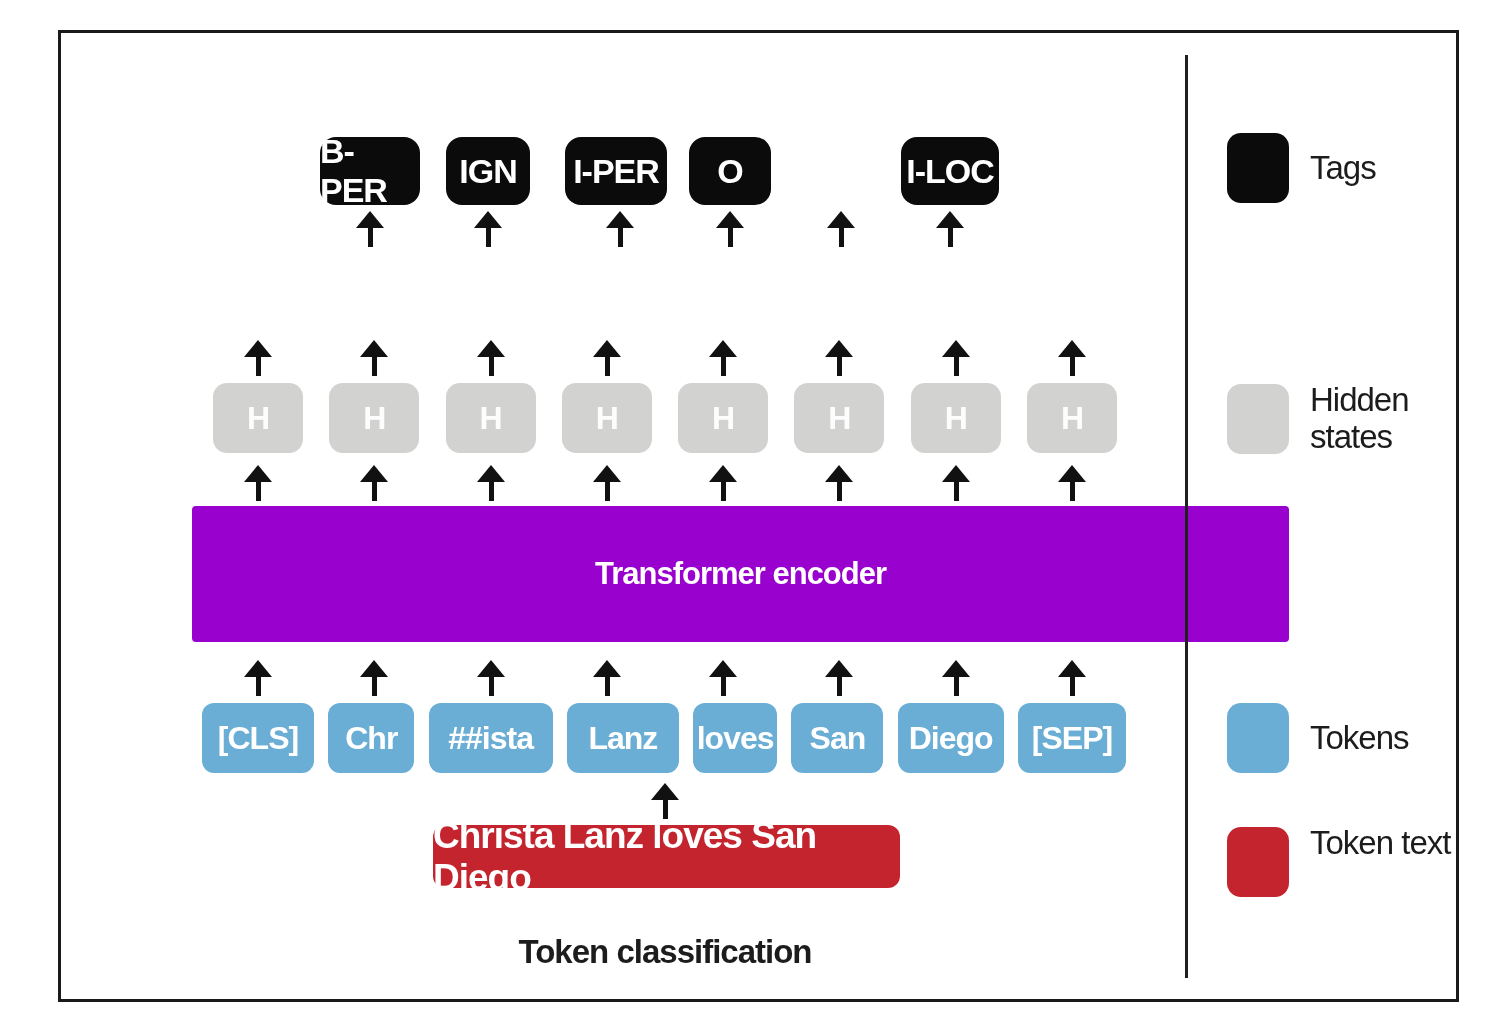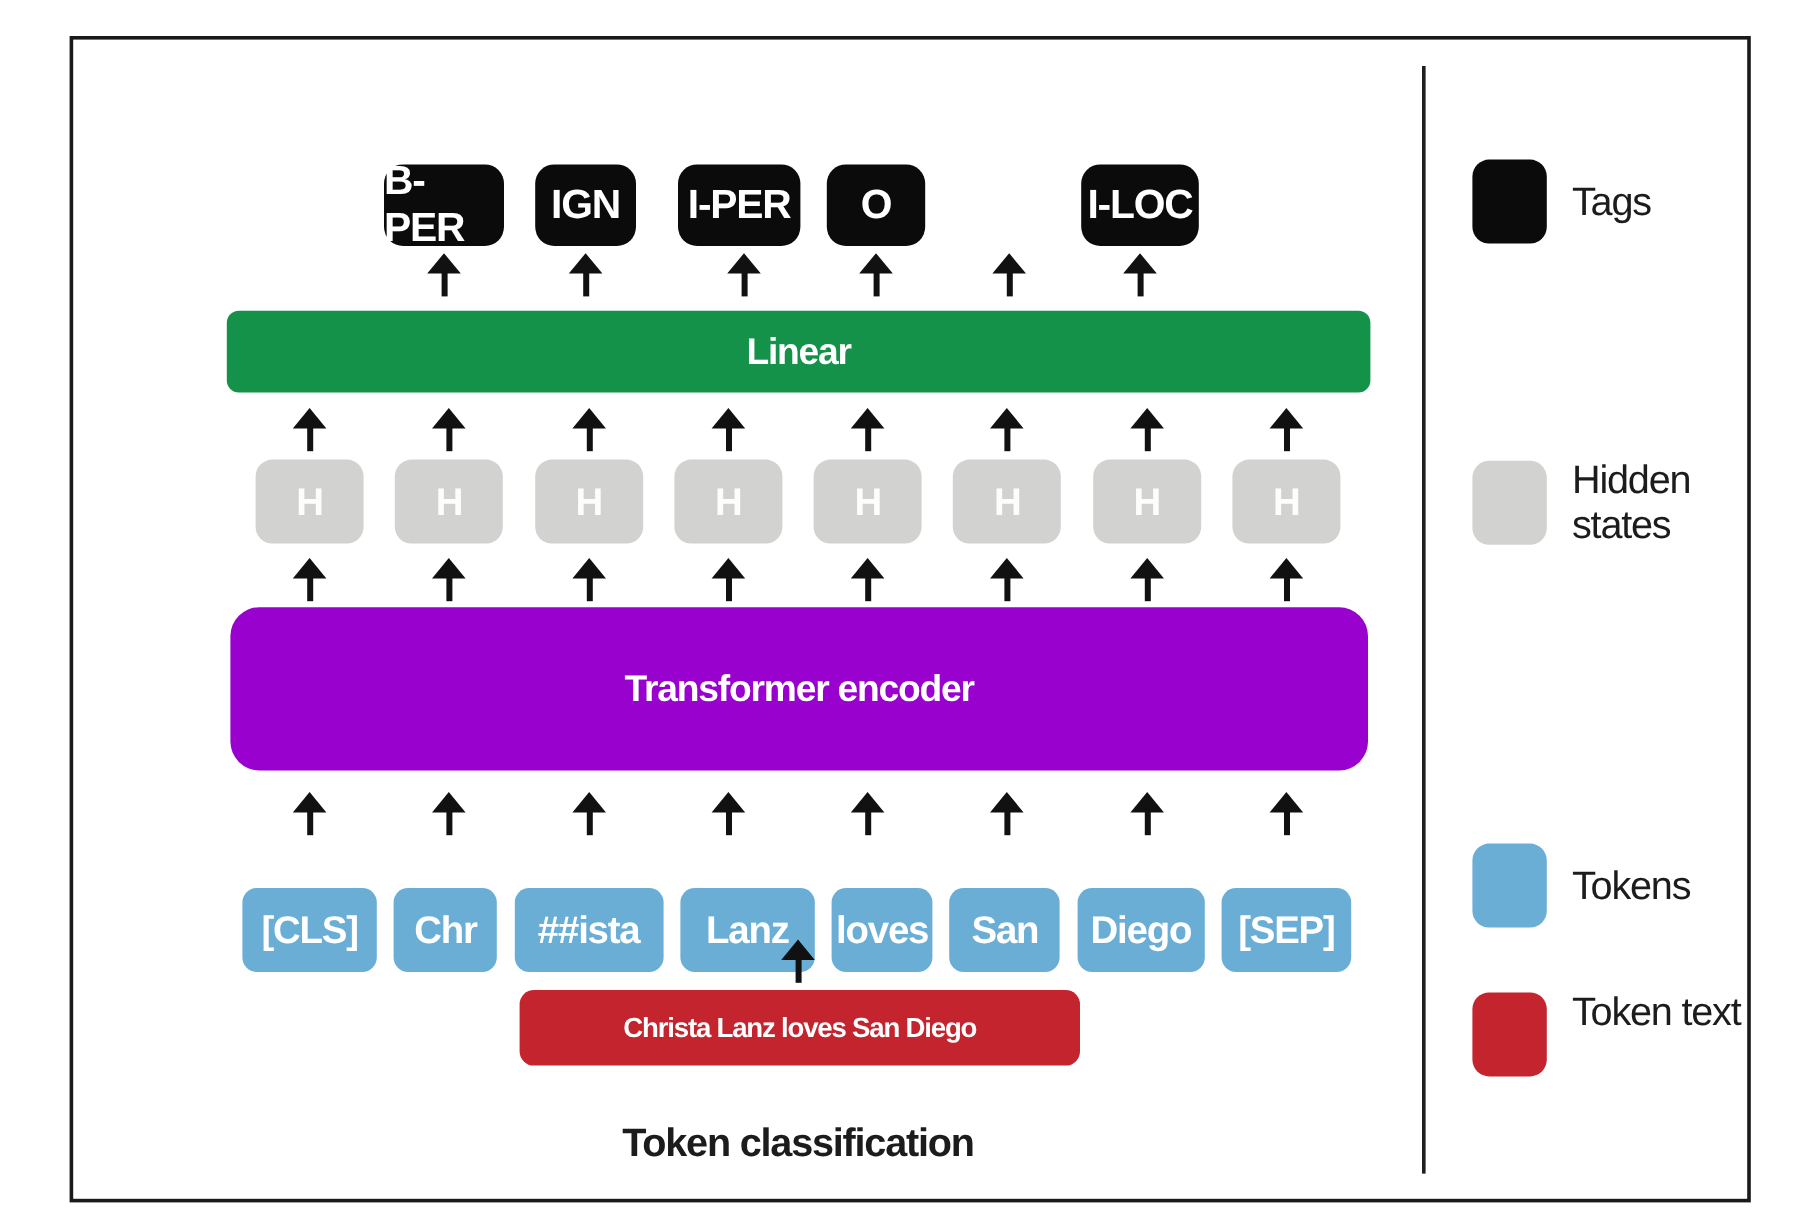--- a/index.html
+++ b/index.html
@@ -13,28 +13,28 @@
   }
   
   .bar,.tag,.hbox,.token,.input-box{
     position:absolute;display:flex;align-items:center;justify-content:center;
     color:#fff;font-weight:bold;letter-spacing:-1px;
   }
   .tag{top:104px;height:68px;background:#0b0b0b;border-radius:16px;font-size:34px;}
   .t1{left:259px;width:100px}.t2{left:385px;width:84px}.t3{left:504px;width:102px}
   .t4{left:628px;width:82px}.t5{left:729px;width:102px}.t6{left:840px;width:98px}
   .linear-bar{left:128px;top:226px;width:953px;height:68px;background:#14924a;border-radius:10px;font-size:31px;}
-  .encoder-bar{left:131px;top:473px;width:948px;height:136px;background:#9801ce;border-radius:24px;font-size:31px;}
+  .encoder-bar{left:131px;top:473px;width:1097px;height:136px;background:#9801ce;border-radius:4px;font-size:31px;}
   .h-row{position:absolute;left:152px;top:350px;width:904px;display:flex;justify-content:space-between;}
   .hbox{position:static;width:90px;height:70px;background:#d2d2d0;border-radius:14px;font-size:32px;color:#fdfdfd;}
   .token-row{position:absolute;left:141px;top:670px;width:924px;display:flex;justify-content:space-between;}
-  .token{position:static;height:70px;background:#6aaed6;border-radius:12px;font-size:32px;margin-top:37px;}
+  .token{position:static;height:70px;background:#6aaed6;border-radius:12px;font-size:32px;}
   .tk1{width:112px}.tk2{width:86px}.tk3{width:124px}.tk4{width:112px}
   .tk5{width:84px}.tk6{width:92px}.tk7{width:106px}.tk8{width:108px}
-  .input-box{left:372px;top:792px;width:467px;height:63px;background:#c3242e;border-radius:12px;font-size:23px;}
+  .input-box{left:372px;top:792px;width:467px;height:63px;background:#c3242e;border-radius:12px;font-size:37px;}
   .caption{position:absolute;left:304px;top:900px;width:600px;text-align:center;
     font-size:33px;font-weight:bold;color:#1c1c1c;letter-spacing:-1px;}
   
   .arrow{position:relative;width:28px;height:36px;flex:0 0 28px;}
   .arrow::before{content:"";position:absolute;top:0;left:0;width:0;height:0;
     border-left:14px solid transparent;border-right:14px solid transparent;
     border-bottom:17px solid #111;}
   .arrow::after{content:"";position:absolute;top:14px;left:12px;width:5px;height:22px;background:#111;}
   .arrow.abs{position:absolute;}
   .ta1{left:295px}.ta2{left:413px}.ta3{left:545px}.ta4{left:655px}.ta5{left:766px}.ta6{left:875px}
@@ -63,21 +63,20 @@
     <div class="tag t4">O</div>
     <div class="tag t6">I-LOC</div>
 
     <div class="arrow abs tag-arrow ta1"></div>
     <div class="arrow abs tag-arrow ta2"></div>
     <div class="arrow abs tag-arrow ta3"></div>
     <div class="arrow abs tag-arrow ta4"></div>
     <div class="arrow abs tag-arrow ta5"></div>
     <div class="arrow abs tag-arrow ta6"></div>
 
-    <div class="bar linear-bar">Linear</div>
 
     <div class="arrow-row row-a">
       <div class="arrow"></div>
       <div class="arrow"></div>
       <div class="arrow"></div>
       <div class="arrow"></div>
       <div class="arrow"></div>
       <div class="arrow"></div>
       <div class="arrow"></div>
       <div class="arrow"></div>

